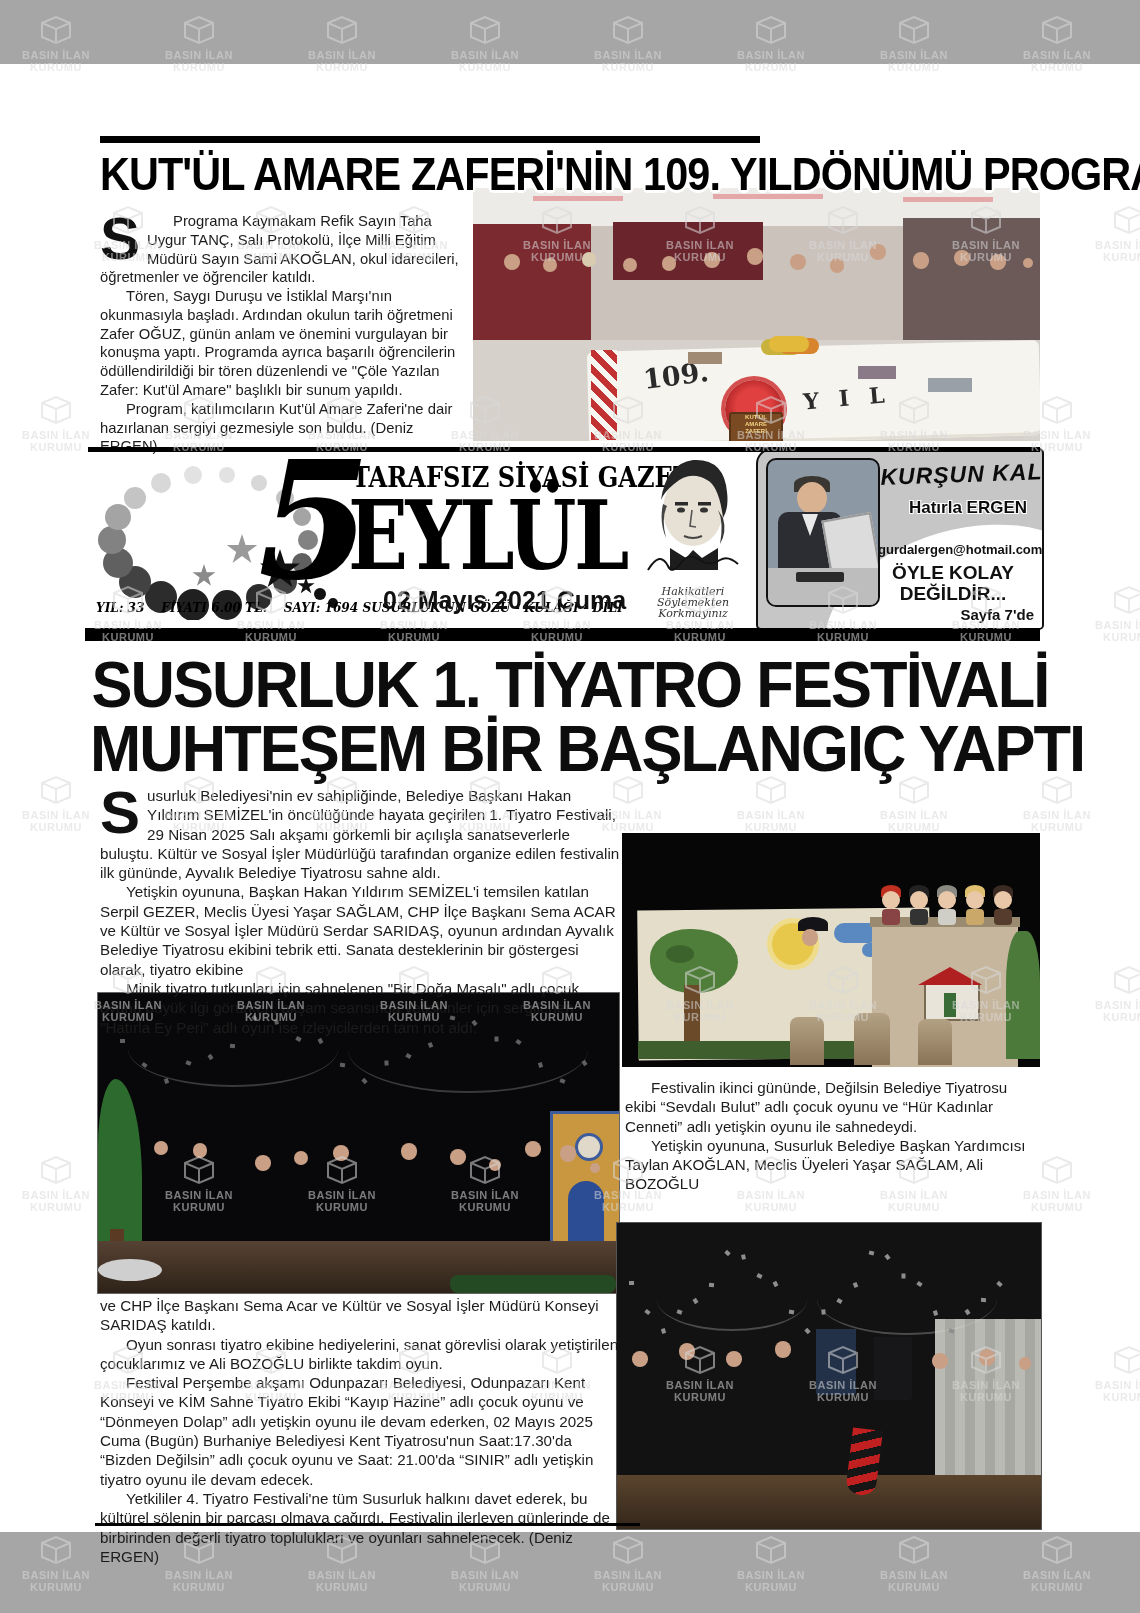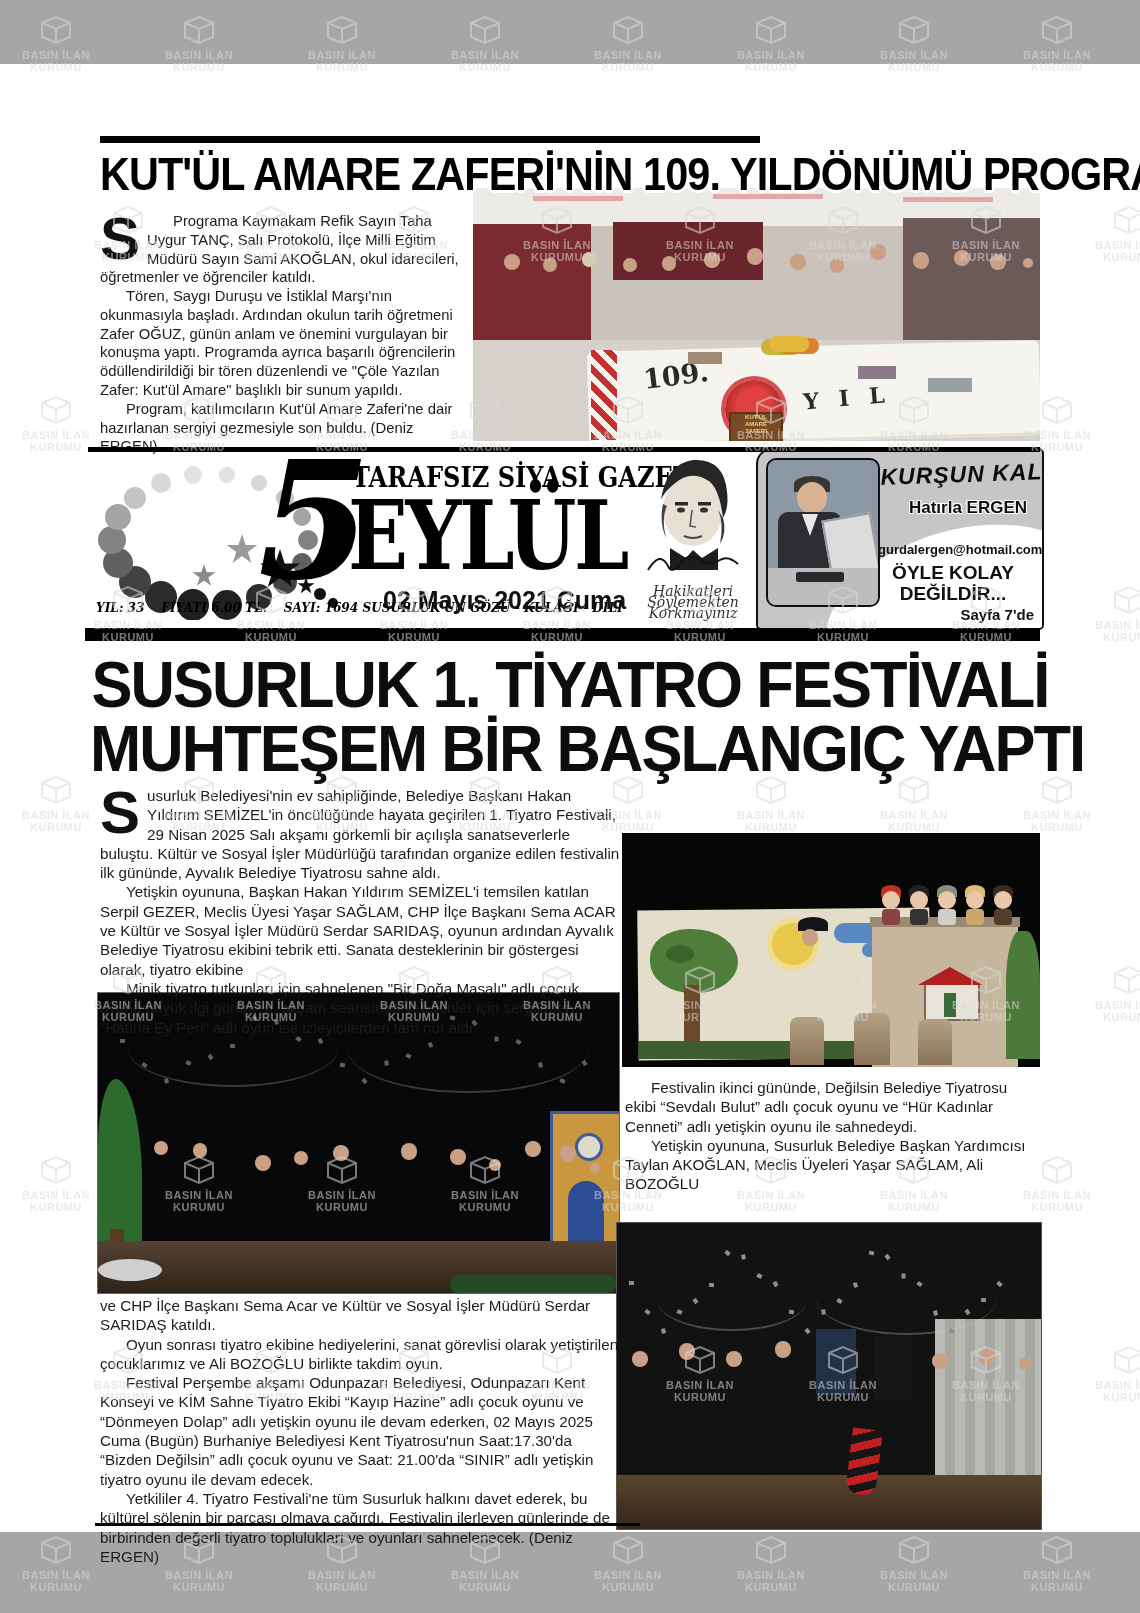--- a/index.html
+++ b/index.html
@@ -21,21 +21,21 @@
        text-shadow:-2px -2px 0 #fff,2px -2px 0 #fff,-2px 2px 0 #fff,2px 2px 0 #fff,0 -3px 0 #fff,0 3px 0 #fff,-3px 0 0 #fff,3px 0 0 #fff;}
   .hl2{position:absolute;z-index:25;font-weight:bold;color:#0d0d0d;white-space:nowrap;font-size:64px;letter-spacing:-2px;transform:scaleX(.96);transform-origin:center top;text-align:center;}
   .rule{position:absolute;background:#000;z-index:20;}
   #tagline{position:absolute;left:352px;top:461px;z-index:12;font-family:"DejaVu Serif",serif;font-weight:bold;font-size:28px;color:#000;white-space:nowrap;transform:scaleX(.86);transform-origin:left top;}
   #eylul{position:absolute;left:348px;top:488px;z-index:12;font-family:"DejaVu Serif",serif;font-weight:bold;font-size:96px;line-height:1;color:#000;white-space:nowrap;letter-spacing:-3px;transform:scaleX(.82);transform-origin:left top;}
   #five{position:absolute;left:258px;top:440px;z-index:13;font-family:"DejaVu Serif",serif;font-weight:bold;font-style:italic;font-size:162px;line-height:1;color:#000;}
   #infoline{position:absolute;left:96px;top:599px;z-index:12;font-family:"DejaVu Serif",serif;font-weight:bold;font-style:italic;font-size:13.5px;color:#000;white-space:nowrap;transform:scaleX(.9);transform-origin:left top;}
   #infoline span{margin-right:14px;}
   #dateline{position:absolute;left:383px;top:586px;z-index:12;font-weight:bold;font-size:25px;color:#111;}
   #ataturk{position:absolute;left:628px;top:452px;width:130px;height:174px;z-index:12;text-align:center;}
-  .ata-quote{font-family:"DejaVu Serif",serif;font-style:italic;font-size:14px;color:#333;line-height:11px;}
+  .ata-quote{font-family:"DejaVu Serif",serif;font-style:italic;font-size:11px;color:#333;line-height:11px;}
   
   #kkbox{position:absolute;left:756px;top:448px;width:284px;height:178px;z-index:12;background:#c6c6c6;border:2px solid #111;border-radius:16px 5px 5px 5px;overflow:hidden;}
   #kk-swoosh{position:absolute;left:64px;top:80px;width:280px;height:170px;background:#fff;border-radius:50%;transform:rotate(-16deg);}
   #kk-photo{position:absolute;left:8px;top:8px;width:110px;height:145px;border:2px solid #111;border-radius:10px;overflow:hidden;background:#8c98a4;}
   #kk-title{position:absolute;left:122px;top:14px;width:158px;text-align:center;font-weight:bold;font-style:italic;font-size:23px;letter-spacing:1px;color:#0c0c0c;transform:rotate(-2deg);white-space:nowrap;transform-origin:left top;}
   #kk-author{position:absolute;left:140px;top:48px;width:140px;text-align:center;font-weight:bold;font-size:17px;color:#0c0c0c;text-shadow:-1px -1px 0 #fff,1px -1px 0 #fff,-1px 1px 0 #fff,1px 1px 0 #fff;}
   #kk-email{position:absolute;left:120px;top:92px;width:158px;text-align:right;font-weight:bold;font-size:13px;color:#111;}
   #kk-teaser{position:absolute;left:120px;top:112px;width:150px;text-align:center;font-weight:bold;font-size:19px;line-height:21px;color:#111;}
   #kk-page{position:absolute;left:150px;top:156px;width:126px;text-align:right;font-weight:bold;font-size:15px;color:#111;}
   
@@ -372,21 +372,21 @@
       <div class="butterfly" style="left: 352px; top: 23px; transform: rotate(15deg); background: rgb(95, 95, 95); z-index: 2;"></div>
       <div class="butterfly" style="left: 374px; top: 28px; transform: rotate(52deg); background: rgb(95, 95, 95); z-index: 2;"></div>
       <div class="butterfly" style="left: 396px; top: 44px; transform: rotate(89deg); background: rgb(95, 95, 95); z-index: 2;"></div>
       <div class="butterfly" style="left: 418px; top: 47px; transform: rotate(36deg); background: rgb(95, 95, 95); z-index: 2;"></div>
       <div class="butterfly" style="left: 440px; top: 70px; transform: rotate(73deg); background: rgb(95, 95, 95); z-index: 2;"></div>
       <div class="butterfly" style="left: 462px; top: 86px; transform: rotate(20deg); background: rgb(95, 95, 95); z-index: 2;"></div>
       <div class="butterfly" style="left: 484px; top: 68px; transform: rotate(57deg); background: rgb(95, 95, 95); z-index: 2;"></div>
     </div>
 
   <div class="txtcol" style="left:100px;top:1296px;width:522px;font-size:15.2px;">
-    <p class="p-cont">ve CHP İlçe Başkanı Sema Acar ve Kültür ve Sosyal İşler Müdürü Serdar SARIDAŞ katıldı.</p>
+    <p class="p-cont">ve CHP İlçe Başkanı Sema Acar ve Kültür ve Sosyal İşler Müdürü Konseyi SARIDAŞ katıldı.</p>
     <p>Oyun sonrası tiyatro ekibine hediyelerini, sanat görevlisi olarak yetiştirilen çocuklarımız ve Ali BOZOĞLU birlikte takdim oyun.</p>
     <p>Festival  Perşembe akşamı  Odunpazarı Belediyesi, Odunpazarı Kent Konseyi ve KİM Sahne Tiyatro Ekibi “Kayıp Hazine” adlı çocuk oyunu ve “Dönmeyen Dolap” adlı yetişkin oyunu ile devam ederken, 02 Mayıs 2025 Cuma (Bugün)  Burhaniye Belediyesi Kent Tiyatrosu'nun Saat:17.30'da “Bizden Değilsin” adlı çocuk oyunu ve Saat: 21.00'da “SINIR” adlı yetişkin tiyatro oyunu ile devam edecek.</p>
     <p>Yetkililer 4. Tiyatro Festivali'ne tüm Susurluk halkını davet ederek, bu kültürel şölenin bir parçası olmaya çağırdı. Festivalin ilerleyen günlerinde de birbirinden değerli tiyatro toplulukları ve oyunları sahnelenecek.   (Deniz ERGEN)</p>
   </div>
   <div class="rule" style="left:95px;top:1523px;width:545px;height:3px;"></div>
 
   <div id="photo4" class="photo" style="left:616px;top:1222px;width:424px;height:306px;background:#121212;border:1px solid #555;">
     <div style="left:40px;top:46px;width:150px;height:60px;border-bottom:2px solid #4a4a4a;border-radius:50%;"></div>
     <div style="left:200px;top:40px;width:180px;height:70px;border-bottom:2px solid #4a4a4a;border-radius:50%;"></div>
     <div style="left:318px;top:96px;width:106px;height:176px;background:repeating-linear-gradient(90deg,#d8d8d2 0 10px,#c2c2bc 10px 20px);opacity:.85;"></div>

